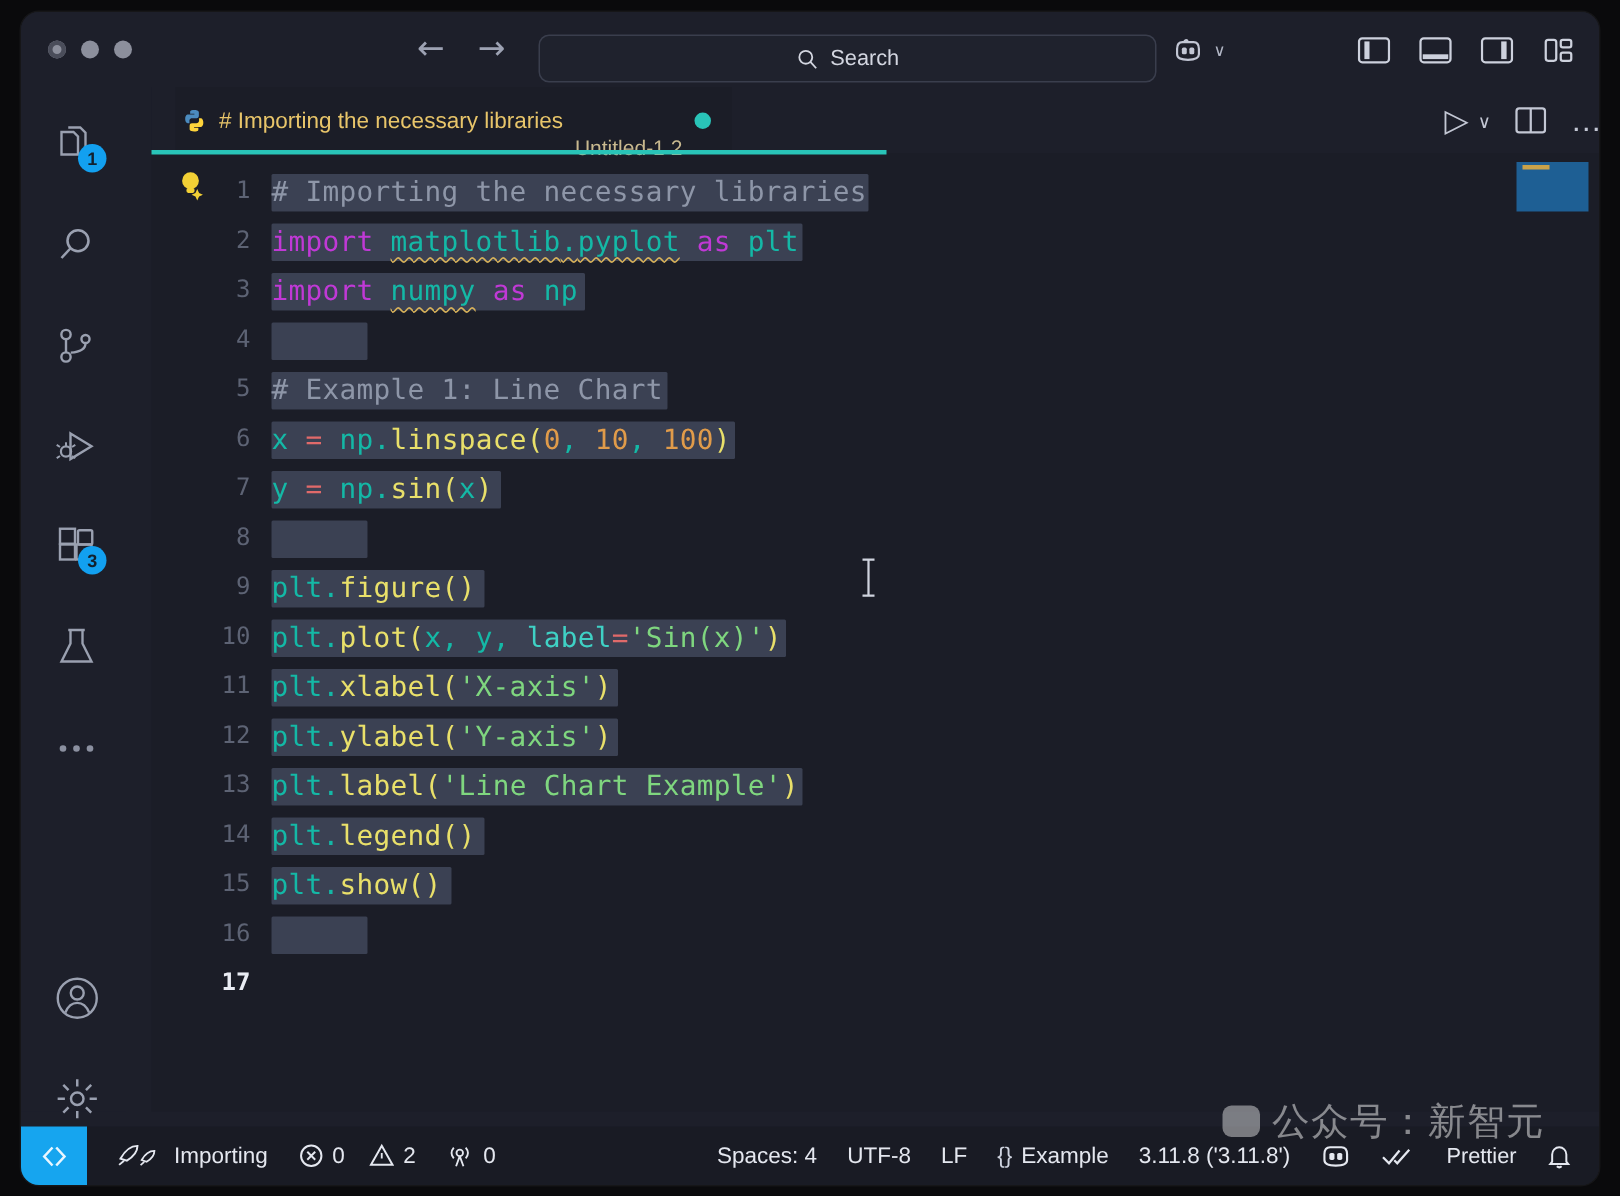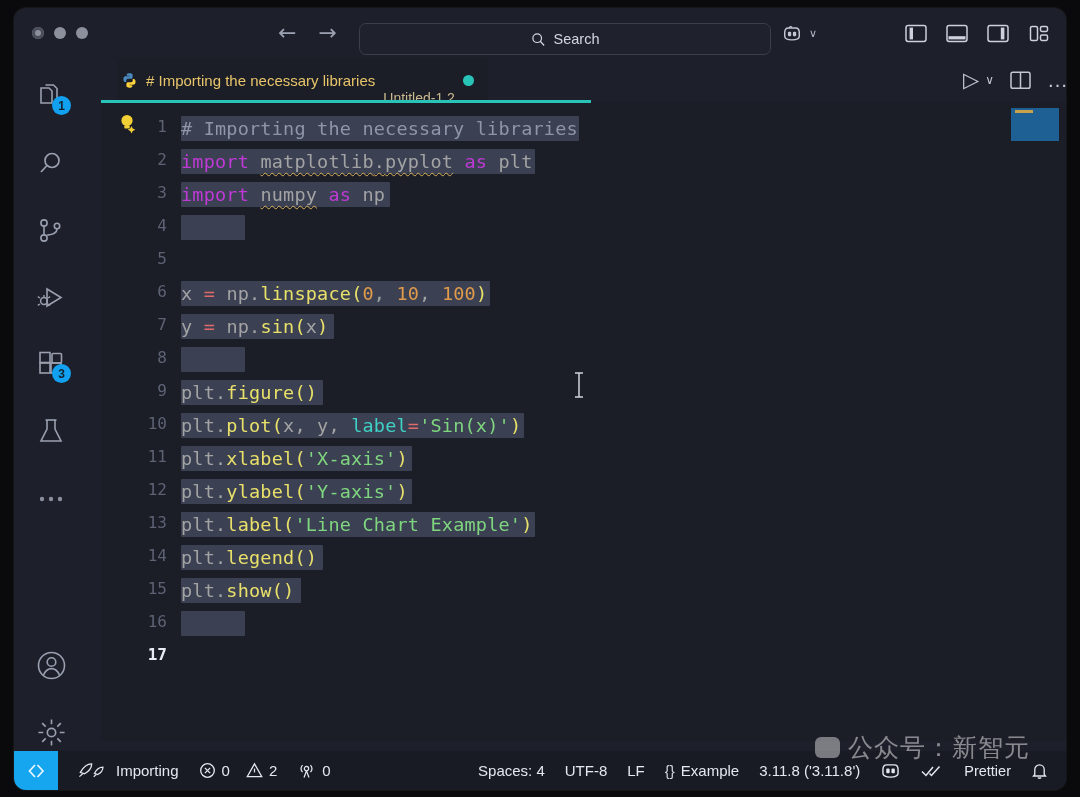--- a/index.html
+++ b/index.html
@@ -51,21 +51,21 @@
   .lines{position:absolute;left:80px;top:0;width:902px;height:637px;}
   .line{position:absolute;left:0;height:33px;display:flex;align-items:center;white-space:pre;
         font-family:"DejaVu Sans Mono",monospace;font-size:18.5px;letter-spacing:.2px;}
   .sel{background:#3b4153;border-radius:1px;padding:2px 0;}
 
   .t-com{color:#8e96a8;}
   .t-kw{color:#c039d6;}
   .t-fn{color:#e9e06a;}
   .t-num{color:#e09b4a;}
   .t-str{color:#7fd67f;}
-  .t-var{color:#a3a3a3;}
+  .t-var{color:#14b8a6;}
   .t-op{color:#e06a6a;}
   .t-param{color:#3fd1c5;}
   .t-paren{color:#e9e06a;}
   .squig{text-decoration:underline wavy #d8b25a;text-underline-offset:4px;text-decoration-thickness:1.4px;}
 
   .caret{position:absolute;color:#cfd3de;font-size:19px;}
 
   
   .minimap{position:absolute;right:24px;top:0;width:62px;height:637px;}
   .mmblock{position:absolute;left:14px;top:4px;width:48px;height:33px;background:#1e5f94;}
@@ -281,20 +281,21 @@
             <span class="lnum" style="top: 475px;">15</span>
             <span class="lnum" style="top: 508px;">16</span>
             <span class="lnum active" style="top: 541px;">17</span>
           </div>
 
       <div class="lines">
             <div class="line" style="top: 8px;"><span class="sel" style="display:inline-block;min-width:398.3px"><span class="t-com"># Importing the necessary libraries</span></span></div>
             <div class="line" style="top: 41px;"><span class="sel" style="display:inline-block;min-width:353.7px"><span class="t-kw">import</span><span class="t-var"> </span><span class="squig"><span class="t-var">matplotlib</span><span class="t-var">.</span><span class="t-var">pyplot</span></span><span class="t-var"> </span><span class="t-kw">as</span><span class="t-var"> </span><span class="t-var">plt</span></span></div>
             <div class="line" style="top: 74px;"><span class="sel" style="display:inline-block;min-width:208.7px"><span class="t-kw">import</span><span class="t-var"> </span><span class="squig"><span class="t-var">numpy</span></span><span class="t-var"> </span><span class="t-kw">as</span><span class="t-var"> </span><span class="t-var">np</span></span></div>
             <div class="line" style="top: 107px;"><span class="sel" style="display:inline-block;min-width:63.8px">&nbsp;</span></div>
+            <div class="line" style="top: 140px;"><span class="sel" style="display:inline-block;min-width:264.4px"><span class="t-com"># Example 1: Line Chart</span></span></div>
             <div class="line" style="top: 173px;"><span class="sel" style="display:inline-block;min-width:309.1px"><span class="t-var">x</span><span class="t-var"> </span><span class="t-op">=</span><span class="t-var"> </span><span class="t-var">np</span><span class="t-var">.</span><span class="t-fn">linspace</span><span class="t-paren">(</span><span class="t-num">0</span><span class="t-var">,</span><span class="t-var"> </span><span class="t-num">10</span><span class="t-var">,</span><span class="t-var"> </span><span class="t-num">100</span><span class="t-paren">)</span></span></div>
             <div class="line" style="top: 206px;"><span class="sel" style="display:inline-block;min-width:153.0px"><span class="t-var">y</span><span class="t-var"> </span><span class="t-op">=</span><span class="t-var"> </span><span class="t-var">np</span><span class="t-var">.</span><span class="t-fn">sin</span><span class="t-paren">(</span><span class="t-var">x</span><span class="t-paren">)</span></span></div>
             <div class="line" style="top: 239px;"><span class="sel" style="display:inline-block;min-width:63.8px">&nbsp;</span></div>
             <div class="line" style="top: 272px;"><span class="sel" style="display:inline-block;min-width:141.8px"><span class="t-var">plt</span><span class="t-var">.</span><span class="t-fn">figure</span><span class="t-paren">(</span><span class="t-paren">)</span></span></div>
             <div class="line" style="top: 305px;"><span class="sel" style="display:inline-block;min-width:342.5px"><span class="t-var">plt</span><span class="t-var">.</span><span class="t-fn">plot</span><span class="t-paren">(</span><span class="t-var">x</span><span class="t-var">,</span><span class="t-var"> </span><span class="t-var">y</span><span class="t-var">,</span><span class="t-var"> </span><span class="t-param">label</span><span class="t-op">=</span><span class="t-str">'Sin(x)'</span><span class="t-paren">)</span></span></div>
             <div class="line" style="top: 338px;"><span class="sel" style="display:inline-block;min-width:231.0px"><span class="t-var">plt</span><span class="t-var">.</span><span class="t-fn">xlabel</span><span class="t-paren">(</span><span class="t-str">'X-axis'</span><span class="t-paren">)</span></span></div>
             <div class="line" style="top: 371px; justify-content: center;"><span class="sel" style="display:inline-block;min-width:231.0px"><span class="t-var">plt</span><span class="t-var">.</span><span class="t-fn">ylabel</span><span class="t-paren">(</span><span class="t-str">'Y-axis'</span><span class="t-paren">)</span></span></div>
             <div class="line" style="top: 404px;"><span class="sel" style="display:inline-block;min-width:353.7px"><span class="t-var">plt</span><span class="t-var">.</span><span class="t-fn">label</span><span class="t-paren">(</span><span class="t-str">'Line Chart Example'</span><span class="t-paren">)</span></span></div>
             <div class="line" style="top: 437px;"><span class="sel" style="display:inline-block;min-width:141.8px"><span class="t-var">plt</span><span class="t-var">.</span><span class="t-fn">legend</span><span class="t-paren">(</span><span class="t-paren">)</span></span></div>
             <div class="line" style="top: 470px;"><span class="sel" style="display:inline-block;min-width:119.5px"><span class="t-var">plt</span><span class="t-var">.</span><span class="t-fn">show</span><span class="t-paren">(</span><span class="t-paren">)</span></span></div>

